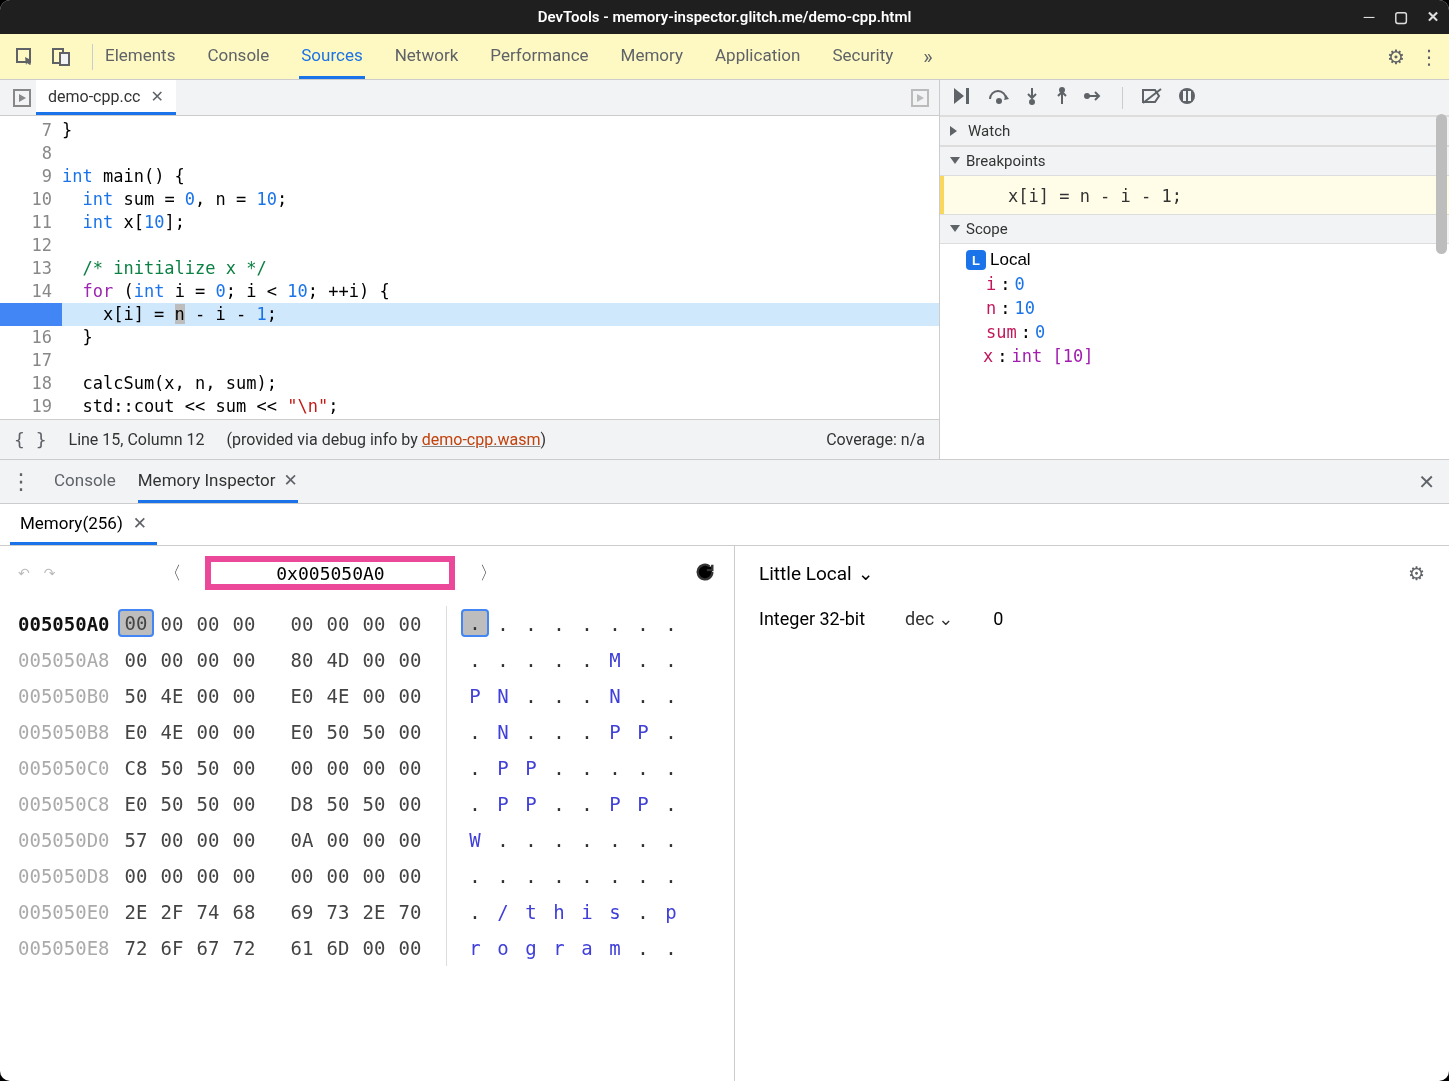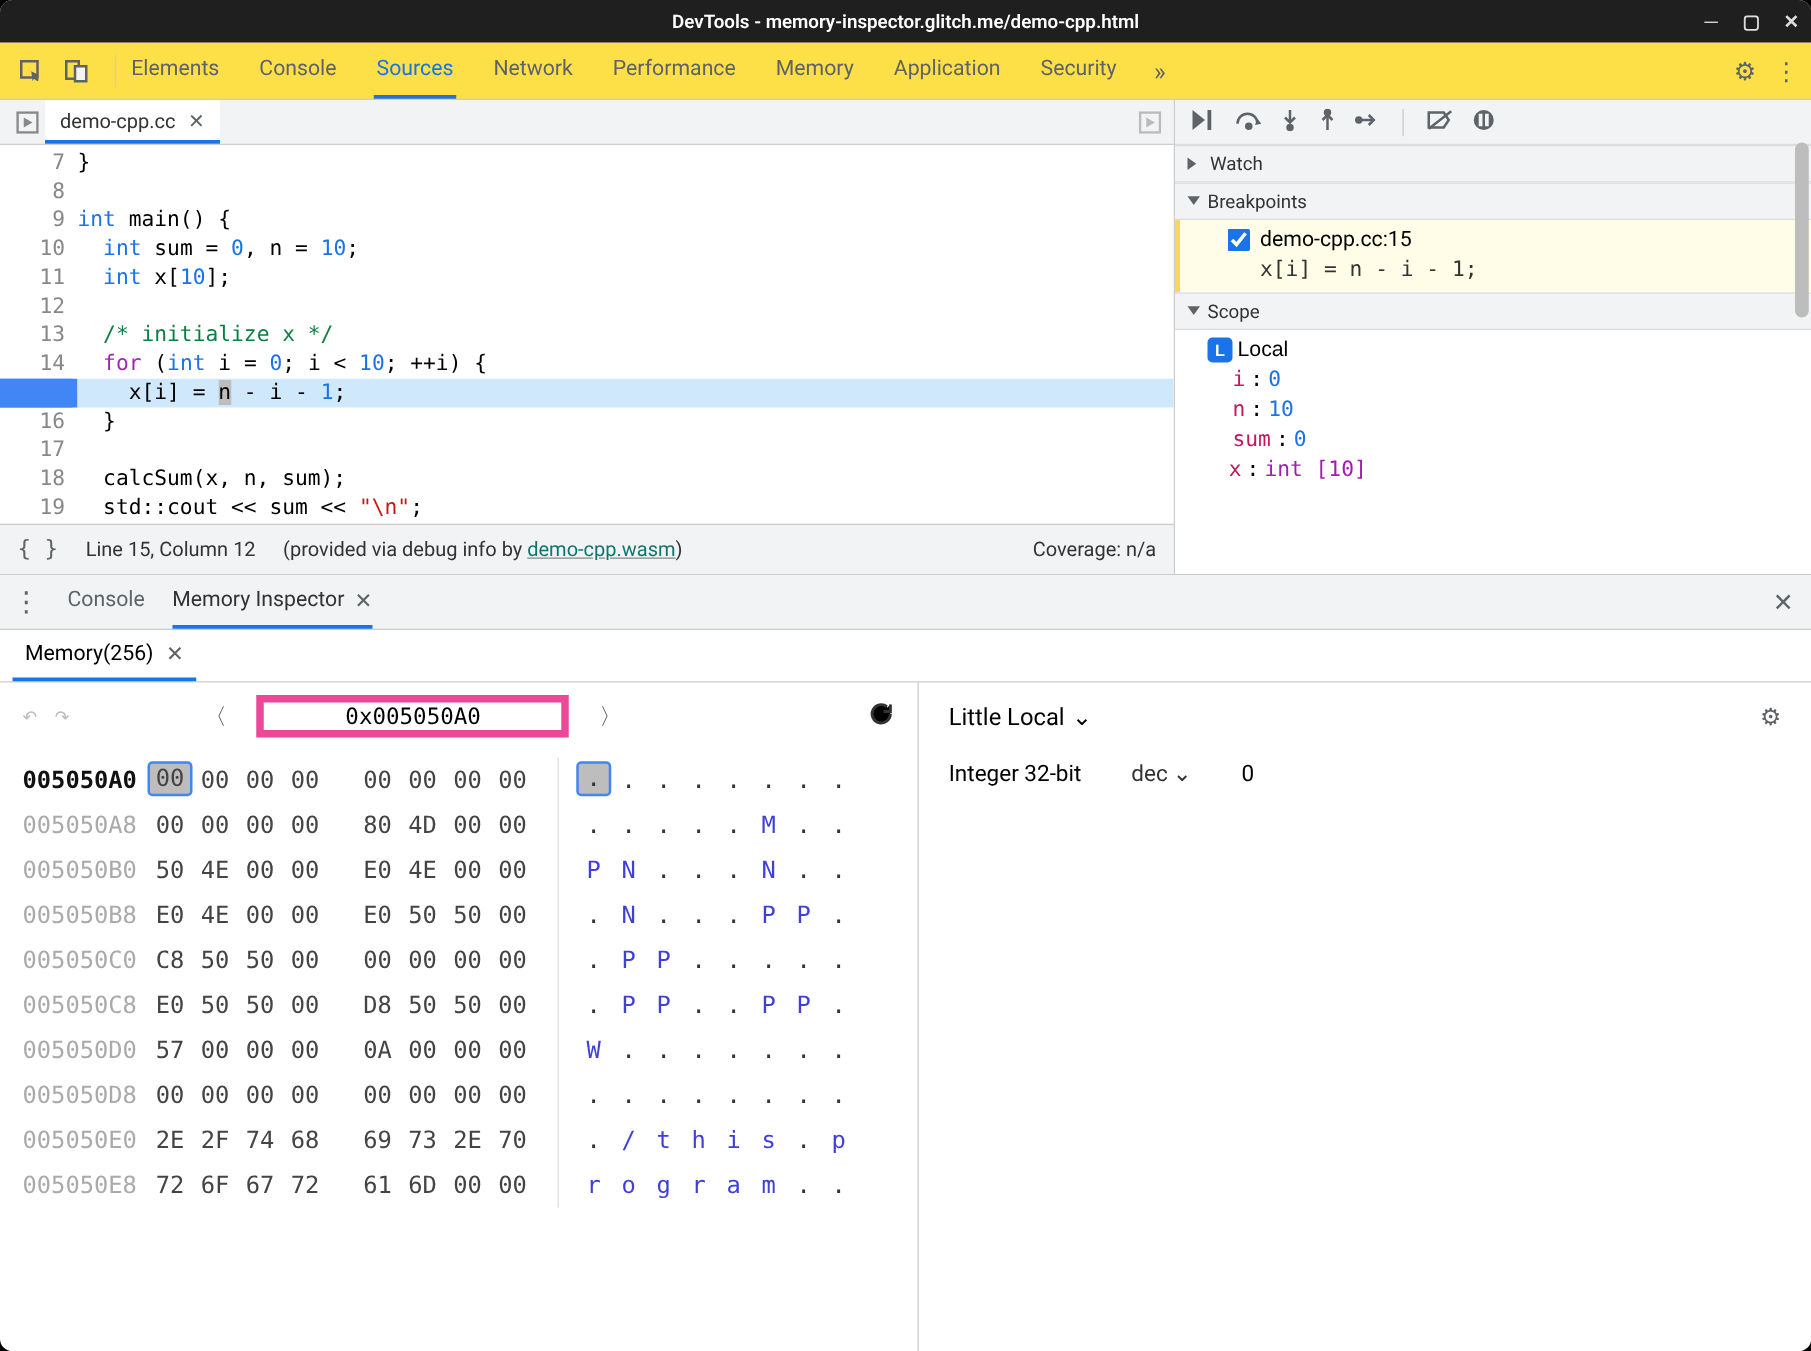--- a/index.html
+++ b/index.html
@@ -1,21 +1,21 @@
 <!DOCTYPE html>
 <html><head>
 <meta charset="utf-8">
 <style>
 * { box-sizing: border-box; margin: 0; padding: 0; }
 body { font-family: -apple-system, "Segoe UI", Roboto, Arial, sans-serif; font-size: 14px; background: #000; height: 1081px; width: 1449px; overflow: hidden; }
 .window { background: #fff; width: 1449px; height: 1081px; display: flex; flex-direction: column; border-radius: 10px; overflow: hidden; }
 .titlebar { background: #1f1f1f; color: #fff; height: 34px; display: flex; align-items: center; justify-content: center; position: relative; font-size: 15px; font-weight: 600; }
 .titlebar-controls { position: absolute; right: 8px; display: flex; gap: 16px; }
 .titlebar-controls span { width: 16px; height: 16px; display:inline-flex; align-items:center; justify-content:center; color:#ddd; cursor:pointer; }
-.toolbar { height: 46px; border-bottom: 1px solid #ccc; display: flex; align-items: center; padding: 0 10px; background:#fde047; }
+.toolbar { height: 46px; border-bottom: 1px solid #ccc; display: flex; align-items: center; padding: 0 10px; background:#fef9c3; }
 .toolbar-icon { width: 30px; height: 30px; display:flex; align-items:center; justify-content:center; color:#5f6368; cursor:pointer; margin-right:6px;}
 .toolbar-sep { width:1px; height:26px; background:#ccc; margin:0 10px; }
 .tabs { display:flex; gap:28px; font-size:17px; color:#5f6368; align-items:center; height:100%; }
 .tab { cursor:pointer; padding:0 2px; height:100%; display:flex; align-items:center; border-bottom:3px solid transparent; }
 .tab.active { color:#1a73e8; border-bottom-color:#1a73e8; }
 .toolbar-right { margin-left:auto; display:flex; gap:14px; align-items:center; }
 
 .main { display:flex; flex: 0 0 380px; border-bottom:1px solid #ccc; min-height:0; }
 .editor-pane { flex: 1 1 auto; display:flex; flex-direction:column; min-width:0; }
 .editor-tabs { height:36px; border-bottom:1px solid #ccc; display:flex; align-items:stretch; padding-left:8px; background:#f1f3f4;}
@@ -26,21 +26,21 @@
 .code-wrap { flex:1; overflow:hidden; display:flex; font-family: "Menlo","Consolas",monospace; font-size:17px; line-height:23px; }
 .gutter { width:62px; text-align:right; color:#888; padding:3px 10px 0 0; user-select:none;}
 .codelines { flex:1; padding-top:3px; white-space:pre; }
 .hl-line { background:#cfe8fc; position:relative; }
 .hl-line::before{content:"";position:absolute;left:-62px;width:58px;height:23px;background:#4285f4;color:#fff;}
 .gutter .cur{ background:#4285f4; color:#fff; padding-right:10px; margin-right:-10px; position:relative;}
 .gutter .cur::after{content:"";position:absolute;right:-11px;top:0;border:11.5px solid transparent;border-left:11px solid #4285f4;}
 .kw{color:#9c27b0;} .type{color:#1a73e8;} .num{color:#1a73e8;} .str{color:#c41a16;} .cmt{color:#0b8043;} .sel{background:#bdbdbd;}
 .editor-status { height:40px; border-top:1px solid #ccc; display:flex; align-items:center; gap:22px; padding:0 14px; color:#333; font-size:16px; background:#f1f3f4;}
 .editor-status .braces{color:#5f6368;font-family:monospace;font-size:18px;}
-.editor-status a{color:#0f766e;text-decoration:underline #888;}
+.editor-status a{color:#c2410c;text-decoration:underline #888;}
 .editor-status .right{margin-left:auto;}
 
 .sidebar { width:510px; border-left:1px solid #ccc; display:flex; flex-direction:column; background:#fff; overflow:hidden;}
 .dbg-toolbar { height:36px; border-bottom:1px solid #ddd; display:flex; align-items:center; gap:14px; padding:0 12px; background:#f1f3f4;}
 .dbg-toolbar svg{color:#5f6368;}
 .dbg-toolbar .resume{color:#1a73e8;}
 .dbg-toolbar .sep{width:1px;height:22px;background:#ccc;margin:0 4px;}
 .section-hdr { background:#f1f3f4; border-top:1px solid #ddd; border-bottom:1px solid #ddd; padding:5px 10px; font-size:15px; color:#333; display:flex; align-items:center; gap:6px;}
 .section-hdr .tri{display:inline-block;width:0;height:0;border:5px solid transparent;}
 .tri.right{border-left:7px solid #5f6368;}
@@ -223,24 +223,20 @@
     </div>
     <div class="section-hdr">
           <span class="tri right"></span>
           <span>Watch</span>
         </div>
     <div class="section-hdr">
           <span class="tri down"></span>
           <span>Breakpoints</span>
         </div>
     <div class="bp-item">
-      <div class="loc">
-            <input type="checkbox" checked="" style="">
-            <span>demo-cpp.cc:15</span>
-          </div>
       <div class="code">x[i] = n - i - 1;</div>
     </div>
     <div class="section-hdr">
           <span class="tri down"></span>
           <span>Scope</span>
         </div>
     <div class="scope-body">
       <div class="scope-row">
             <span class="tri down" style="transform:scale(0.8)"></span>
             <span class="L-badge">L</span> 

